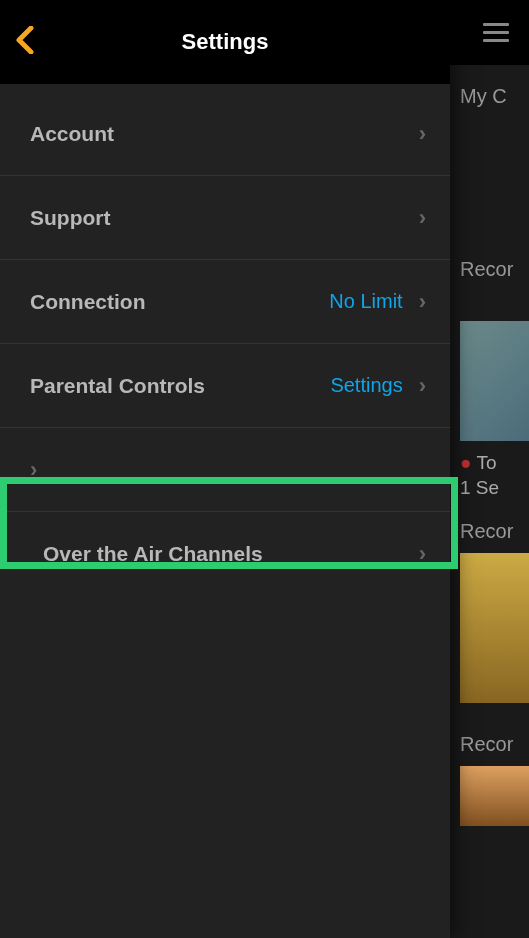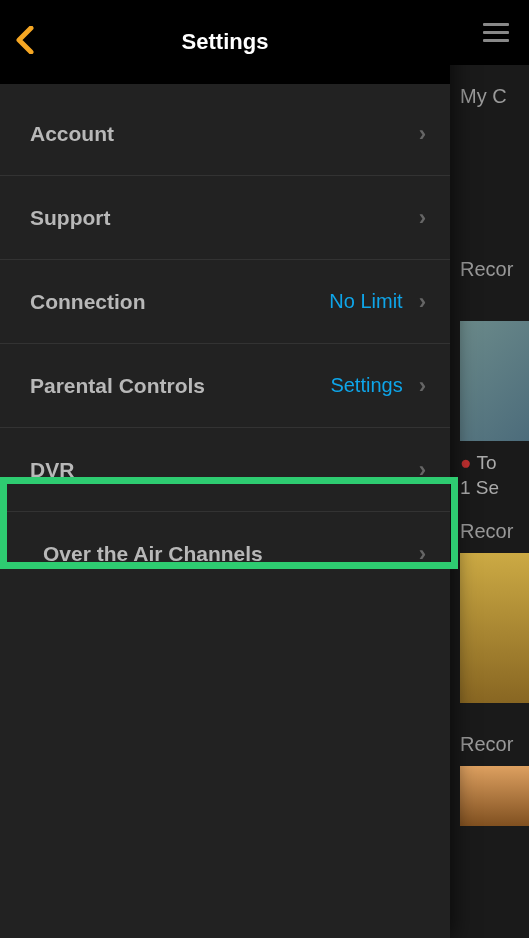--- a/index.html
+++ b/index.html
@@ -174,21 +174,20 @@
       <span class="item-label">Connection</span>
       <span class="item-value">No Limit</span>
       <span class="chevron">›</span>
     </div>
     <div class="item">
       <span class="item-label">Parental Controls</span>
       <span class="item-value">Settings</span>
       <span class="chevron">›</span>
     </div>
     <div class="item">
-      <span class="item-label">DVR</span>
       <span class="chevron">›</span>
     </div>
     <div class="item last">
       <span class="item-label">Over the Air Channels</span>
       <span class="chevron">›</span>
     </div>
   </div>
 </div>
 
 <div class="highlight" style="top:477px"></div>

